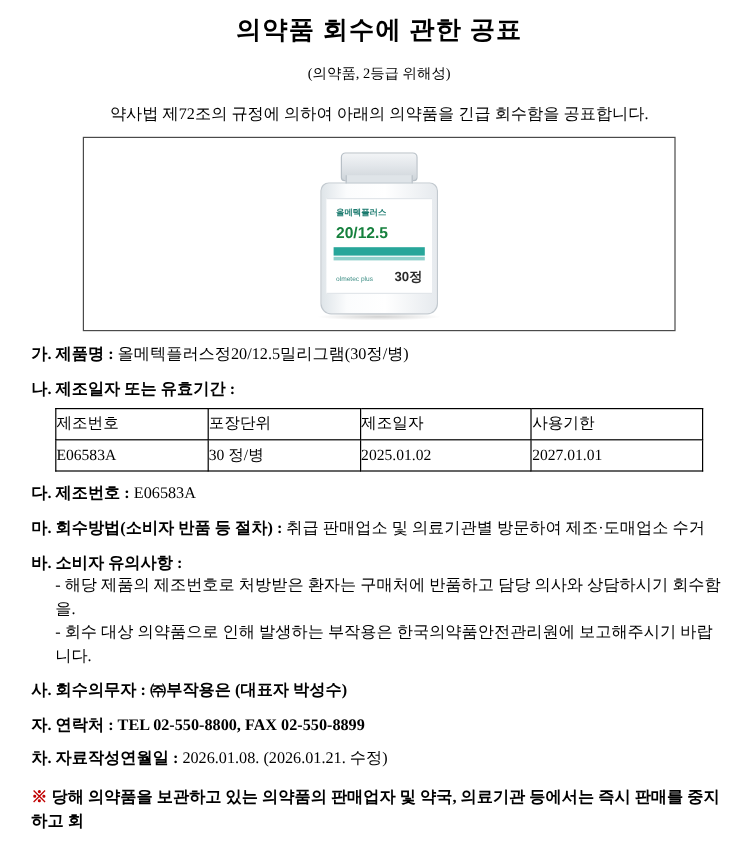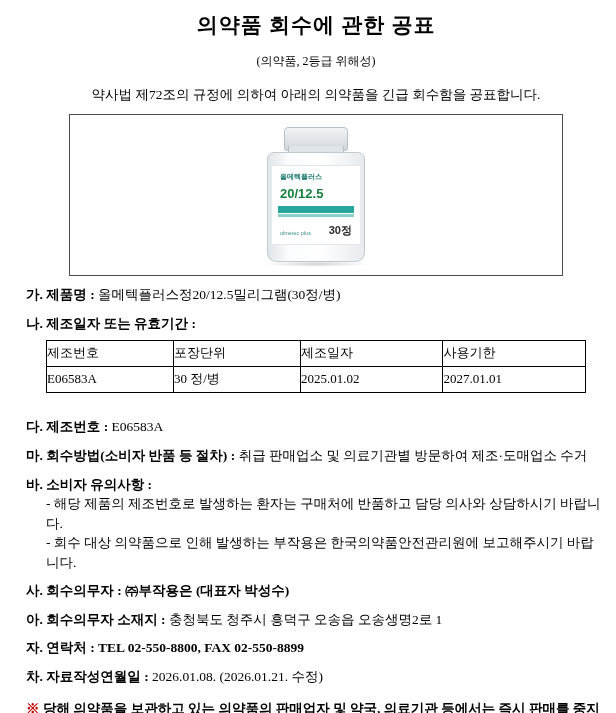--- a/index.html
+++ b/index.html
@@ -200,21 +200,21 @@
   }
   .footnote {
     font-size: 13.5px;
     font-weight: bold;
     margin: 12px 0 0 0;
     line-height: 1.45;
   }
   .footnote .star {
     color: #c00000;
   }
-  .gap-sm { margin-top: 24px; }
+  .gap-sm { margin-top: 8px; }
 </style>
 </head>
 <body>
 
 <div class="page">
 
   <h1 class="title">의약품 회수에 관한 공표</h1>
 
   <div class="subtitle">(의약품, 2등급 위해성)</div>
 
@@ -277,34 +277,29 @@
   <div class="item">
     <span class="marker">마.</span>
     <span class="bold">회수방법(소비자 반품 등 절차) :</span>
     <span>취급 판매업소 및 의료기관별 방문하여 제조·도매업소 수거</span>
   </div>
 
   <div class="item">
     <span class="marker">바.</span>
     <span class="bold">소비자 유의사항 :</span>
   </div>
-  <div class="sub-line">- 해당 제품의 제조번호로 발생하는 환자는 구매처에 반품하고 담당 의사와 상담하시기 바랍니다.</div>
+  <div class="sub-line">- 해당 제품의 제조번호로 처방받은 환자는 구매처에 반품하고 담당 의사와 상담하시기 회수함을.</div>
   <div class="sub-line">- 회수 대상 의약품으로 인해 발생하는 부작용은 한국의약품안전관리원에 보고해주시기 바랍니다.</div>
 
   <div class="item">
     <span class="marker">사.</span>
     <span class="bold">회수의무자 :</span>
     <span class="bold">㈜부작용은 (대표자 박성수)</span>
   </div>
 
-  <div class="item">
-    <span class="marker">아.</span>
-    <span class="bold">회수의무자 소재지 :</span>
-    <span>충청북도 청주시 흥덕구 오송읍 오송생명2로 1</span>
-  </div>
 
   <div class="item">
     <span class="marker">자.</span>
     <span class="bold">연락처 :</span>
     <span class="bold">TEL 02-550-8800, FAX 02-550-8899</span>
   </div>
 
   <div class="item">
     <span class="marker">차.</span>
     <span class="bold">자료작성연월일 :</span>

